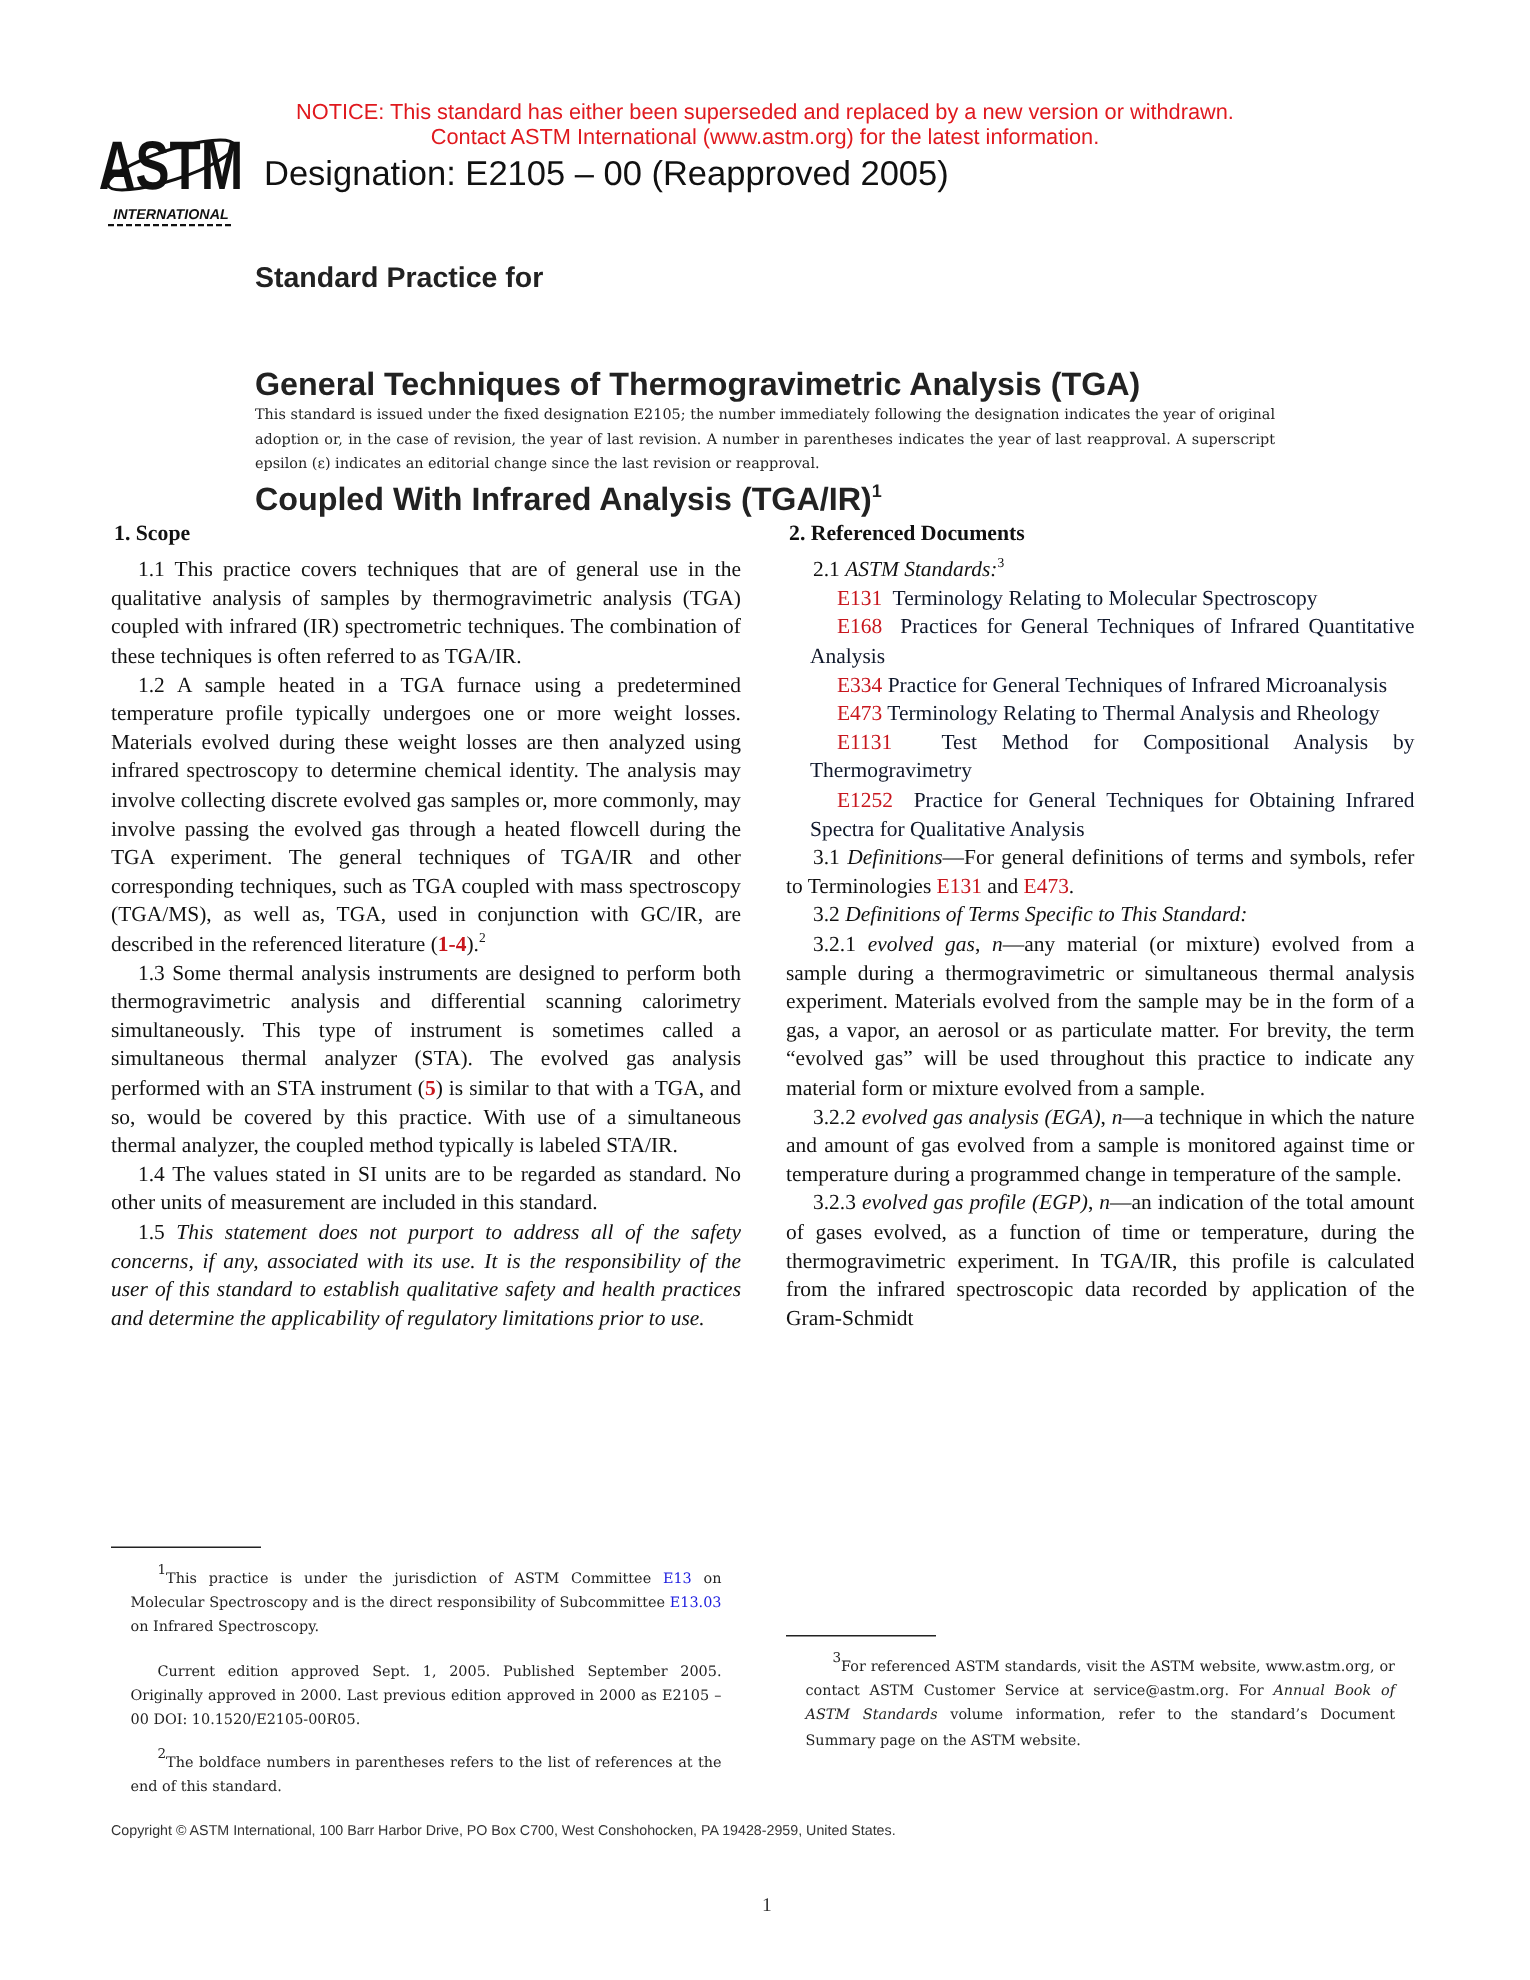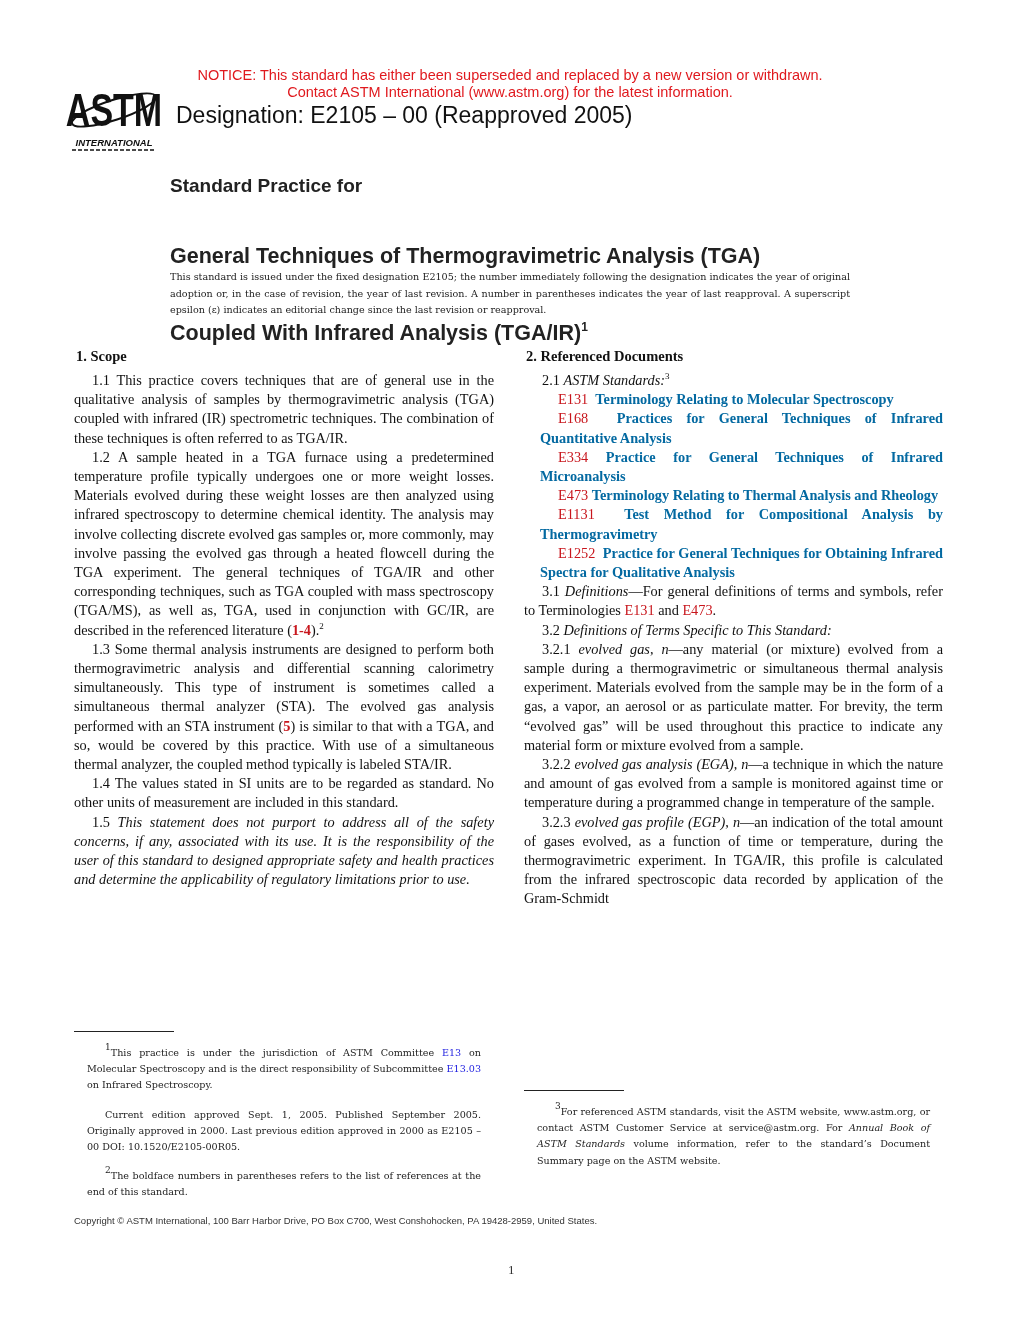--- a/index.html
+++ b/index.html
@@ -19,21 +19,21 @@
   .col-right { left: 524px; top: 347px; width: 419px; }
   .col h2 { font-size: 14.5px; font-weight: bold; margin: 0 0 5px 2px; line-height: 19px; }
   .col p { margin: 0; text-align: justify; text-indent: 18px; }
   .col p.last { text-align-last: left; }
   .red { color: #c8161d; }
   .blue { color: #1a1adf; }
   .bold { font-weight: bold; }
   sup.fn { font-size: 9px; vertical-align: 6px; line-height: 0; }
   .ref { padding-left: 16px; text-indent: -16px; text-align: justify; }
   .ref .code { color: #c8161d; }
-  .ref .ttl { color: #0369a1; font-weight: bold; }
+  .ref .ttl { color: #0f172a; }
   .h3gap { margin-top: 13px !important; }
   .footnote-rule { height: 1px; background: #222; width: 100px; }
   .fn-block { font-family: "DejaVu Serif", serif; font-size: 9.6px; line-height: 16.2px; color: #222; }
   .fn-block p { margin: 13px; text-align: justify; text-indent: 18px; }
   .fn-left { left: 74px; top: 1031px; width: 420px; }
   .fn-right { left: 524px; top: 1090px; width: 419px; }
   .copyright { left: 74px; top: 1215px; font-family: "Liberation Sans", sans-serif; font-size: 9.5px; color: #333; }
   .pagenum { left: 508px; top: 1262px; font-family: "Liberation Serif", serif; font-size: 13px; color: #333; }
 </style>
 </head>
@@ -62,21 +62,21 @@
 </div>
 
 <div class="abs issued">This standard is issued under the fixed designation E2105; the number immediately following the designation indicates the year of original adoption or, in the case of revision, the year of last revision. A number in parentheses indicates the year of last reapproval. A superscript epsilon (ε) indicates an editorial change since the last revision or reapproval.</div>
 
 <div class="abs col col-left">
   <h2>1.  Scope</h2>
   <p>1.1  This practice covers techniques that are of general use in the qualitative analysis of samples by thermogravimetric analysis (TGA) coupled with infrared (IR) spectrometric techniques. The combination of these techniques is often referred to as TGA/IR.</p>
   <p><span>1.2  A sample heated in a TGA furnace using a predetermined temperature profile typically undergoes one or more weight losses. Materials evolved during these weight losses are then analyzed using infrared spectroscopy to determine chemical identity. The analysis may involve collecting discrete evolved gas samples or, more commonly, may involve passing the evolved gas through a heated flowcell during the TGA experiment. The general techniques of TGA/IR and other corresponding techniques, such as TGA coupled with mass spectroscopy (TGA/MS), as well as, TGA, used in conjunction with GC/IR, are described in the referenced literature (</span><a class="red bold">1-4</a><span>).</span><sup class="fn">2</sup></p>
   <p><span>1.3  Some thermal analysis instruments are designed to perform both thermogravimetric analysis and differential scanning calorimetry simultaneously. This type of instrument is sometimes called a simultaneous thermal analyzer (STA). The evolved gas analysis performed with an STA instrument (</span><a class="red bold">5</a><span>) is similar to that with a TGA, and so, would be covered by this practice. With use of a simultaneous thermal analyzer, the coupled method typically is labeled STA/IR.</span></p>
   <p>1.4  The values stated in SI units are to be regarded as standard. No other units of measurement are included in this standard.</p>
-  <p class="last"><span>1.5  </span><i>This statement does not purport to address all of the safety concerns, if any, associated with its use. It is the responsibility of the user of this standard to designed appropriate safety and health practices and determine the applicability of regulatory limitations prior to use.</i></p>
+  <p class="last"><span>1.5  </span><i>This statement does not purport to address all of the safety concerns, if any, associated with its use. It is the responsibility of the user of this standard to establish qualitative safety and health practices and determine the applicability of regulatory limitations prior to use.</i></p>
 </div>
 
 <div class="abs col col-right">
   <h2>2.  Referenced Documents</h2>
   <p><span>2.1  </span><i>ASTM Standards:</i><sup class="fn">3</sup></p>
   <div id="ref-list">
     <p class="ref"><span class="code">E131</span>&nbsp; <span class="ttl">Terminology Relating to Molecular Spectroscopy</span></p>
     <p class="ref"><span class="code">E168</span>&nbsp; <span class="ttl">Practices for General Techniques of Infrared Quantitative Analysis</span></p>
     <p class="ref"><span class="code">E334</span> <span class="ttl">Practice for General Techniques of Infrared Microanalysis</span></p>
     <p class="ref"><span class="code">E473</span> <span class="ttl">Terminology Relating to Thermal Analysis and Rheology</span></p>

